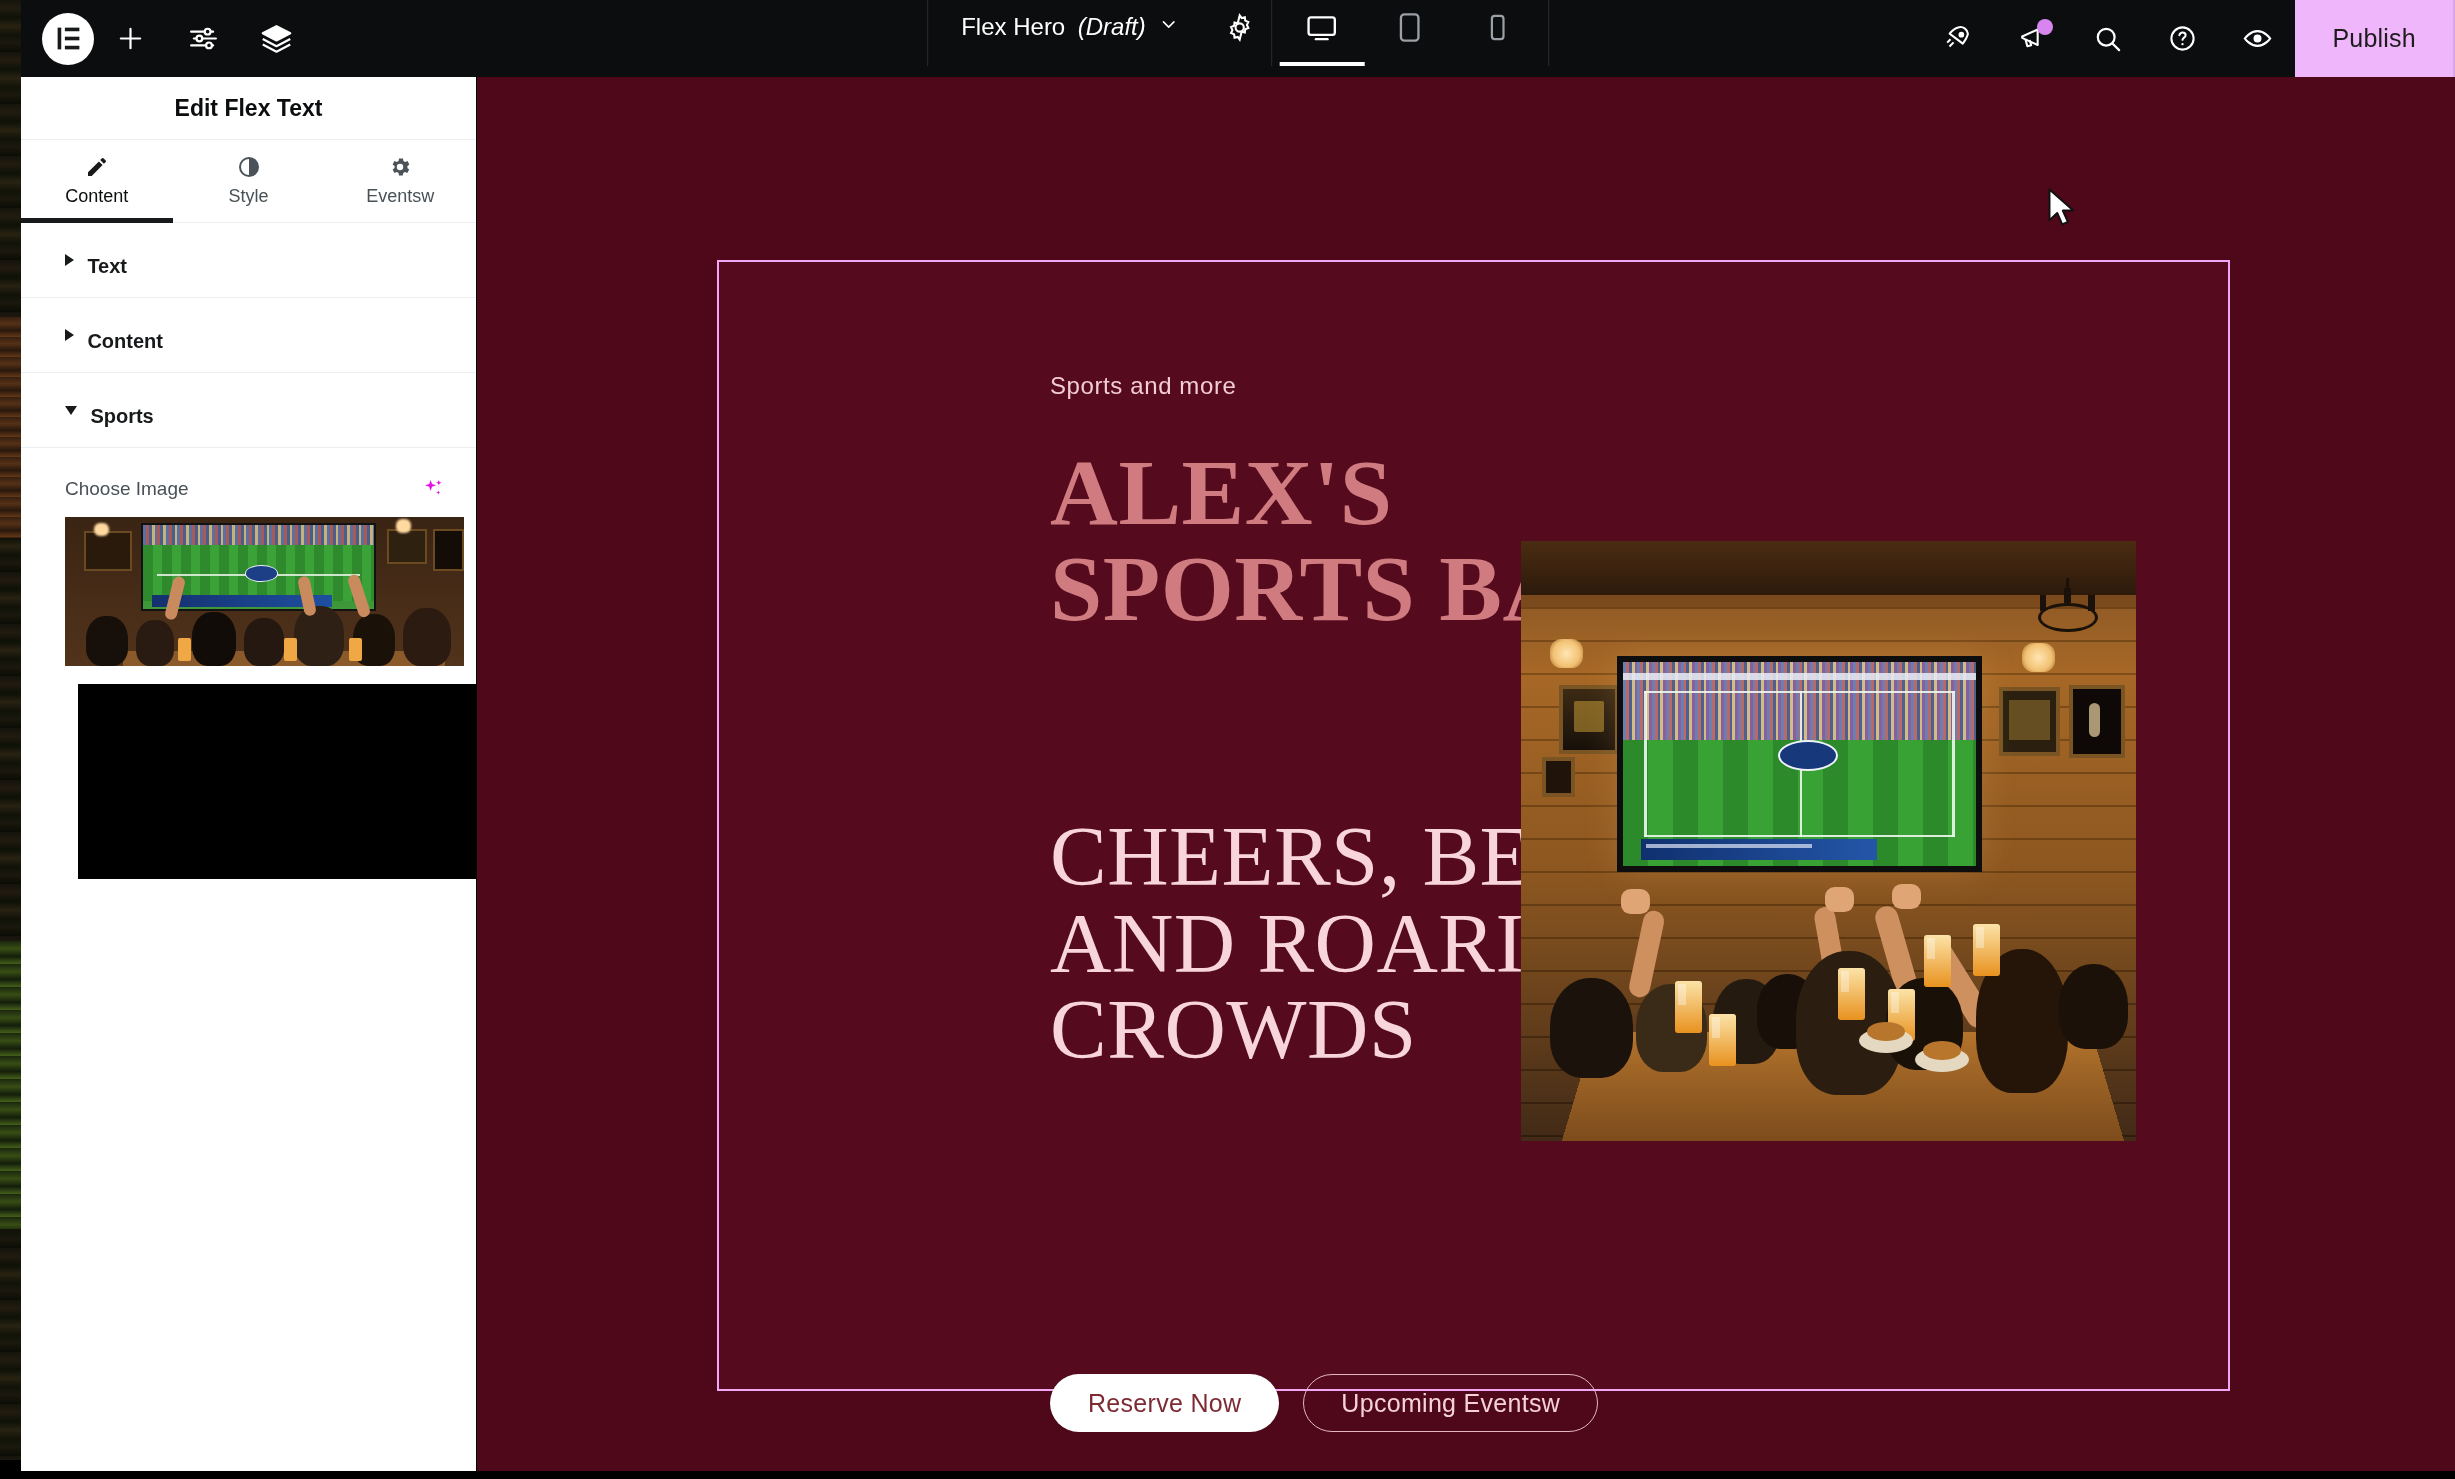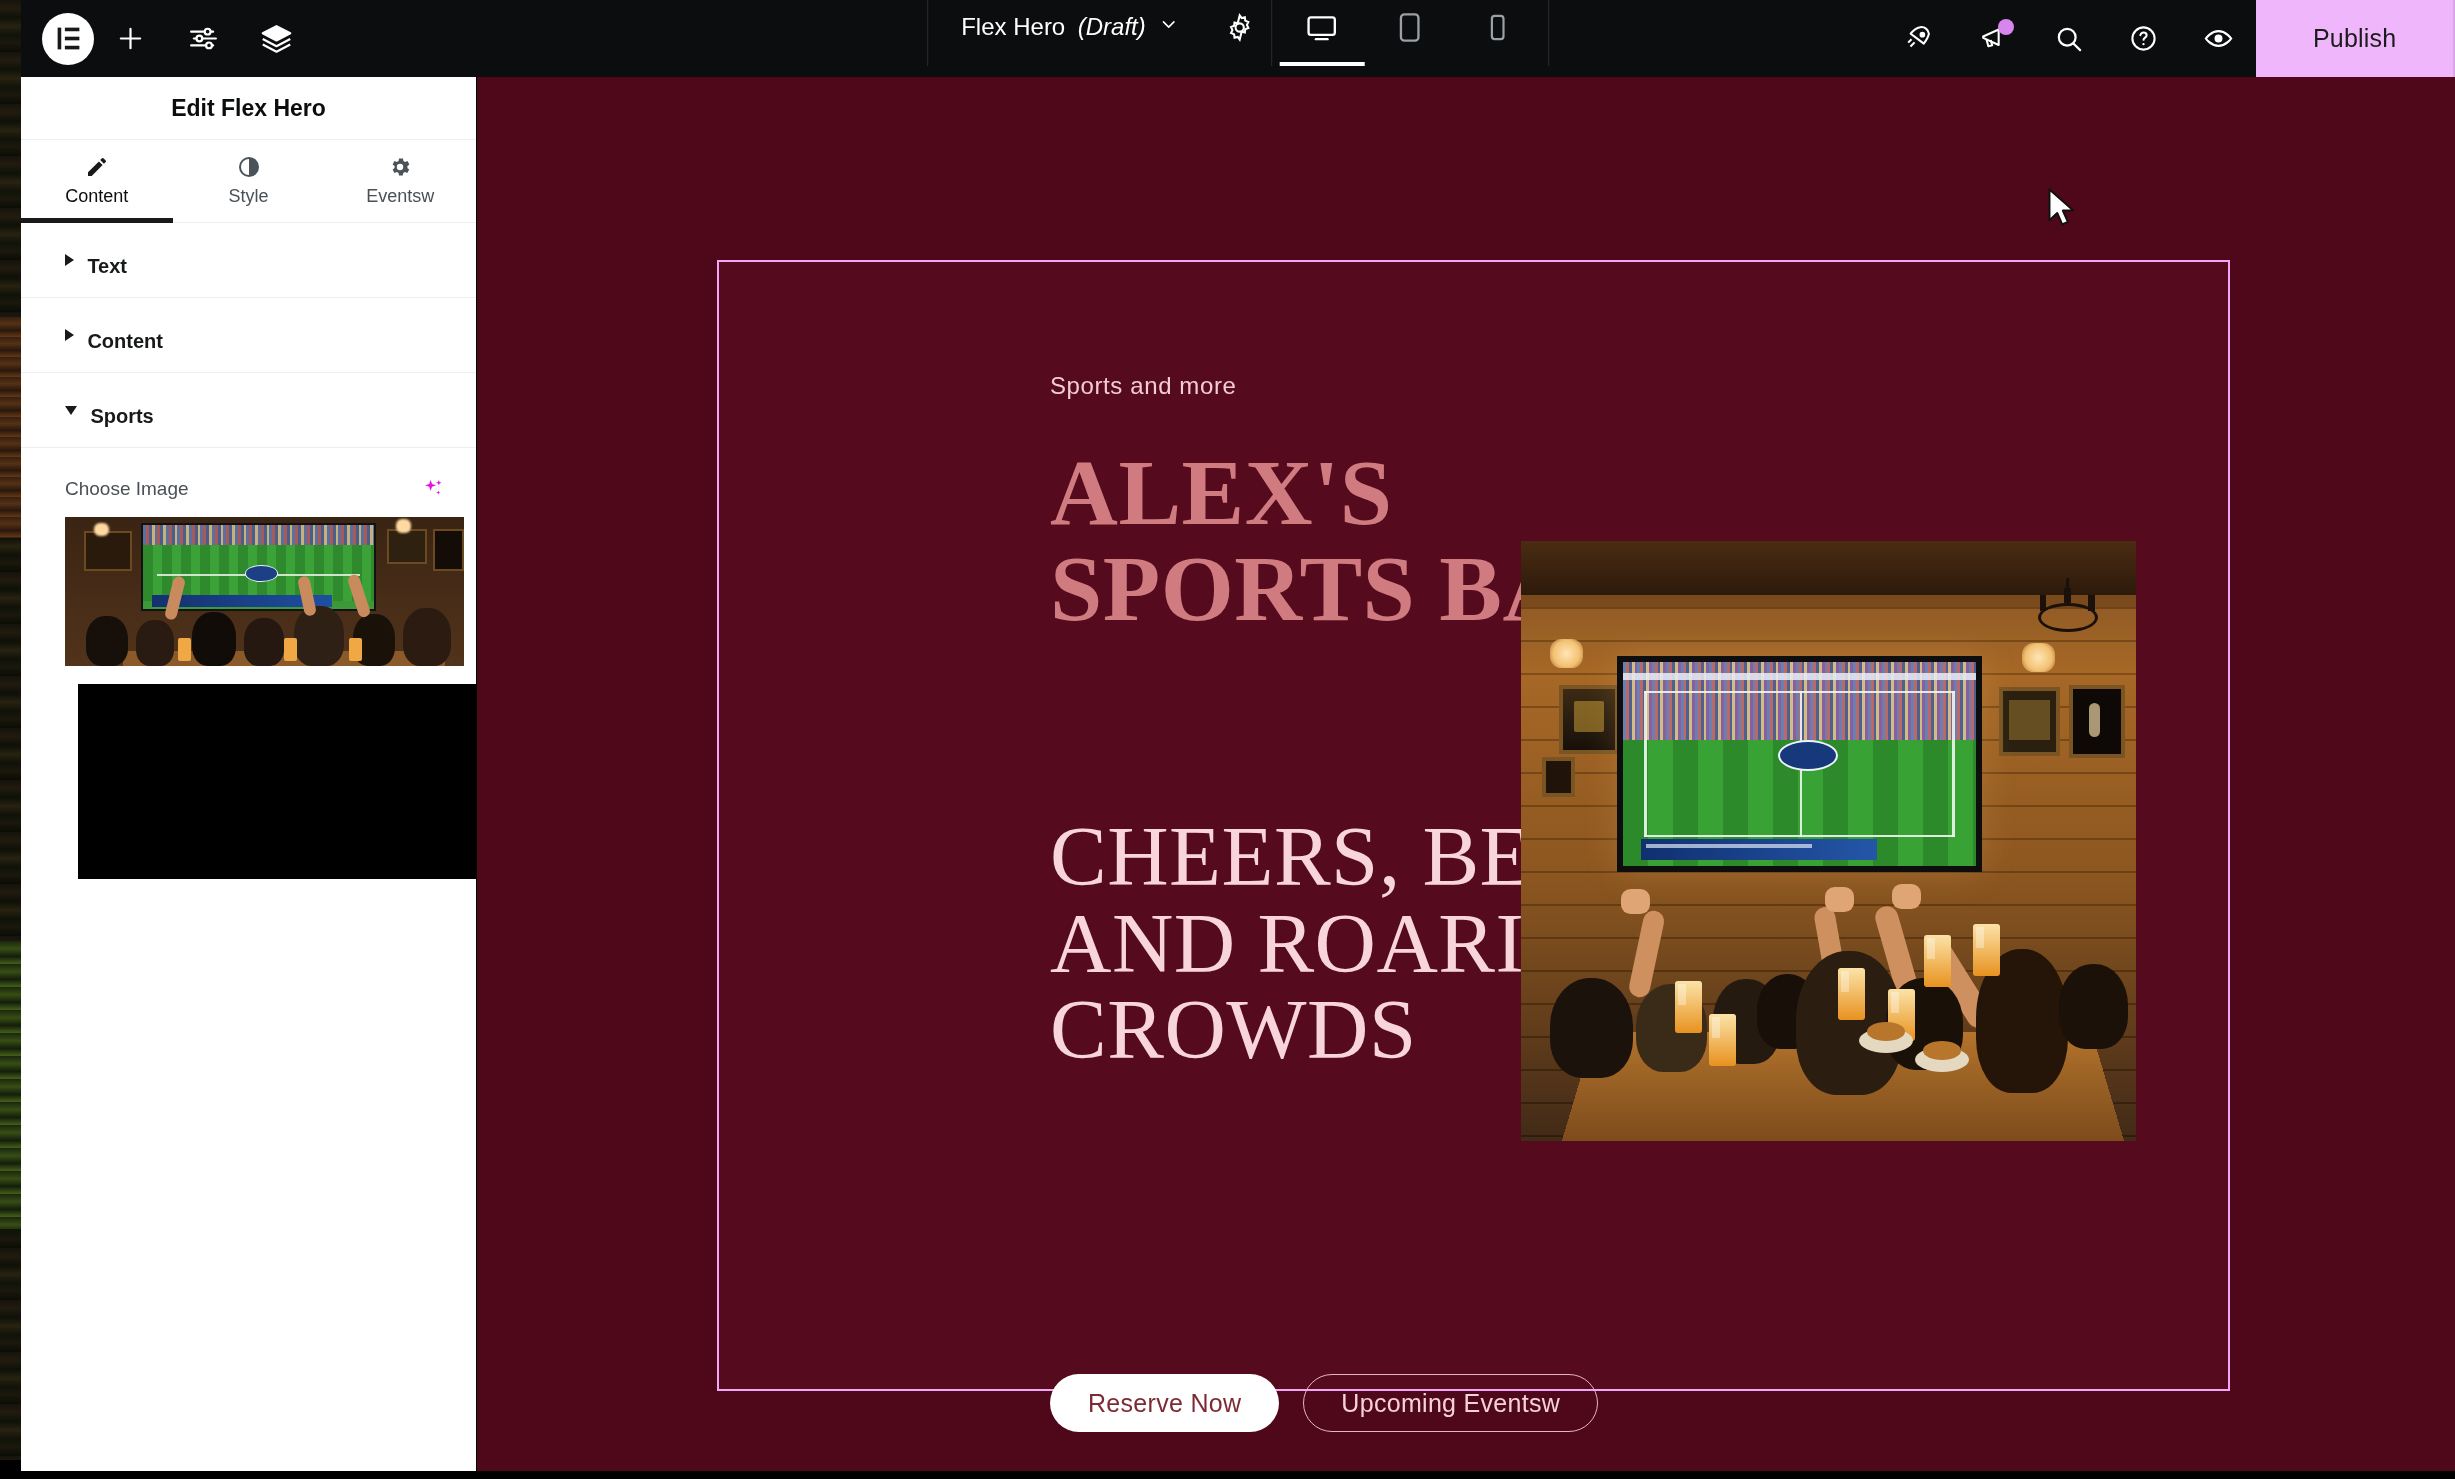--- a/index.html
+++ b/index.html
@@ -62,21 +62,21 @@
     bottom:0; width:85px; height:3.8px; background:#fff;
   }
   .dev.dim { color:#9aa0a6; }
   .tb-right { position:absolute; right:0; top:0; height:77px; display:flex; align-items:center; }
   .tb-right .tb-icon-btn { width: 75px; }
   .badge-dot {
     position:absolute; width:16.3px; height:16.3px; border-radius:50%; background:#d885ef;
     top:19px; right:17.3px;
   }
   .publish {
-    width: 197px; height: 77px; background:#f0b6fb; color:#1c1c1c;
+    width: 158px; height: 77px; background:#f0b6fb; color:#1c1c1c;
     font-size: 25px; display:flex; align-items:center; justify-content:center;
     cursor:pointer; letter-spacing:0.2px;
   }
   .publish-sep { width:1.9px; height:77px; background:#dba4e6; }
 
   
   .panel {
     position: absolute; left: 21px; top: 77px; width: 455px; height: 1395px;
     background: #fff; display:flex; flex-direction:column;
   }
@@ -378,21 +378,21 @@
           <path d="M2.8 12s3.6-5.4 9.2-5.4S21.2 12 21.2 12s-3.6 5.4-9.2 5.4S2.8 12 2.8 12z"></path>
             <circle cx="12" cy="12" r="2.1" fill="#fff"></circle>
         </svg>
       </div>
       <div class="publish">Publish</div>
       <div class="publish-sep"></div>
     </div>
   </div>
 
   <div class="panel">
-    <div class="panel-title">Edit Flex Hero</div>
+    <div class="panel-title">Edit Flex Text</div>
 
     <div class="tabs">
       <div class="tab active">
         <span class="t-ico">
           <svg width="24" height="24" viewBox="0 0 24 24" fill="currentColor">
               <path d="M3 17.3V21h3.7L17.6 10.1l-3.7-3.7L3 17.3zM20.7 7a1 1 0 000-1.4l-2.3-2.3a1 1 0 00-1.4 0l-1.8 1.8 3.7 3.7L20.7 7z"></path>
             </svg>
         </span>
         <span>Content</span>
       </div>

